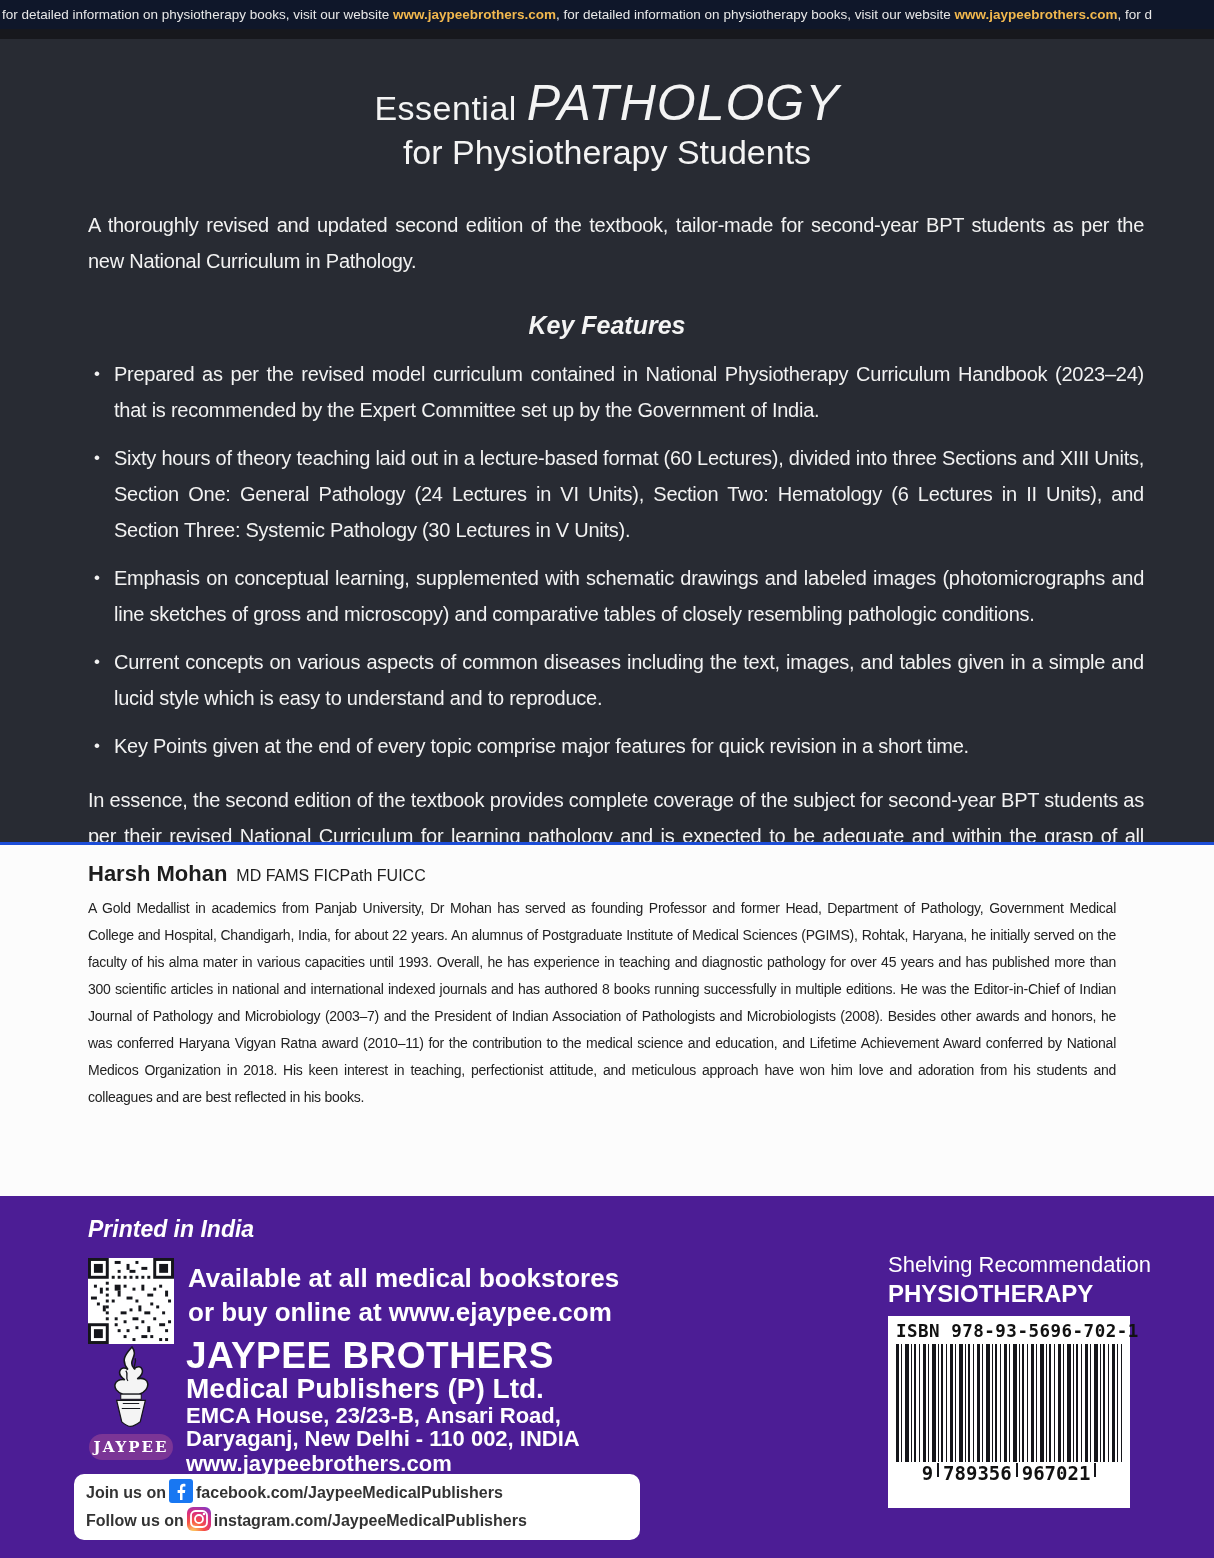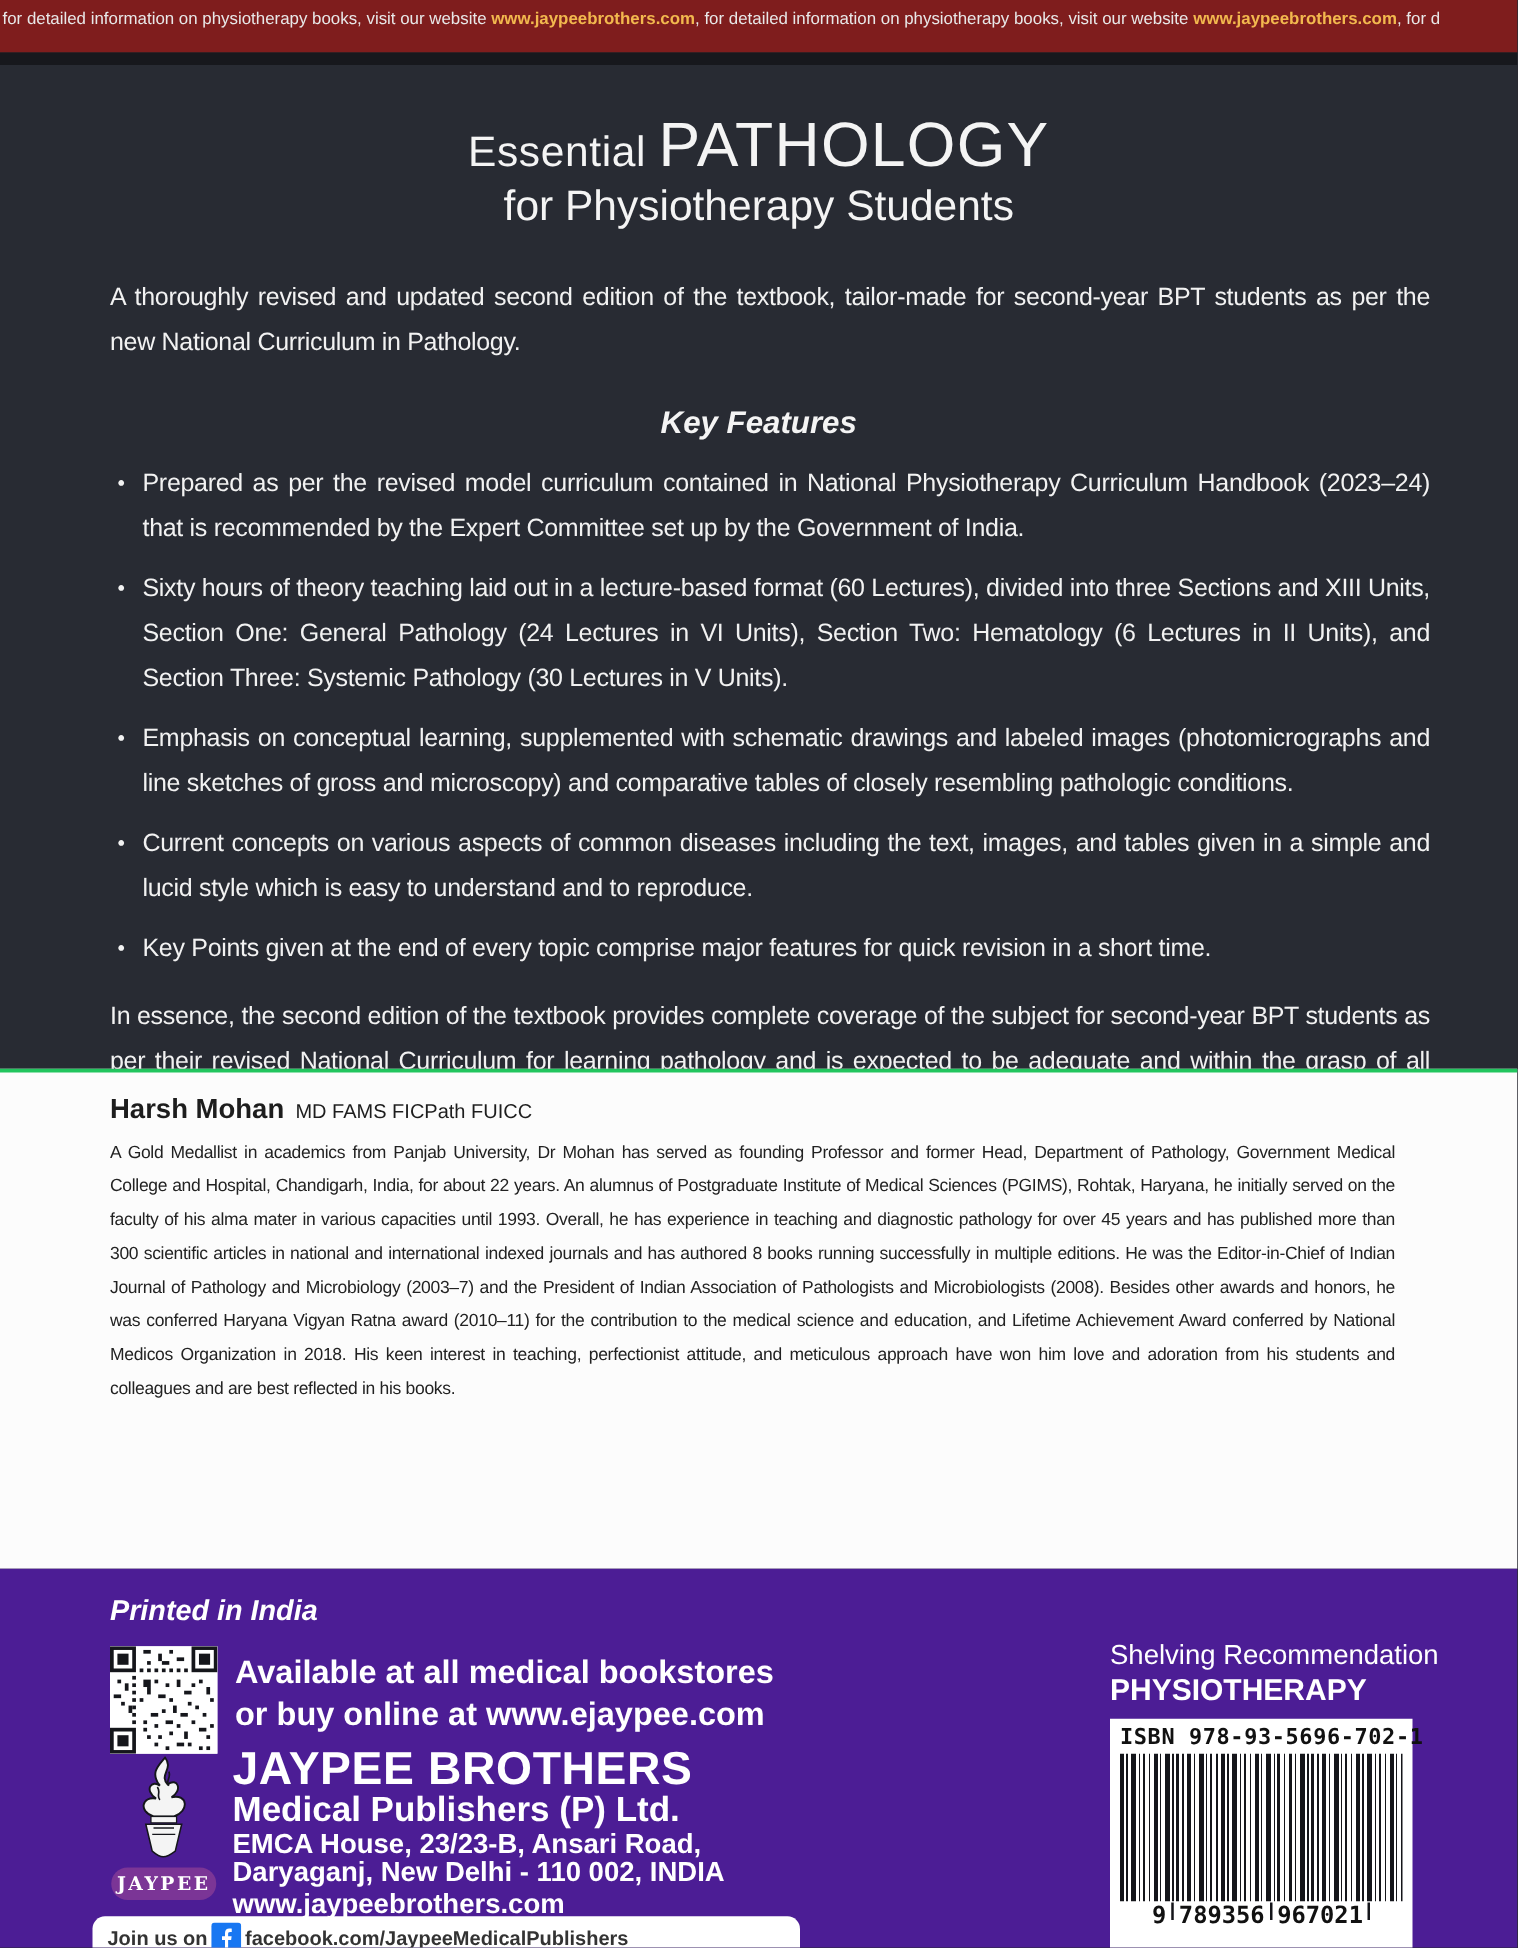--- a/index.html
+++ b/index.html
@@ -1,40 +1,40 @@
 <!DOCTYPE html>
 <html><head>
 <meta charset="utf-8">
 <style>
   * { margin:0; padding:0; box-sizing:border-box; }
   html,body { width:1214px; height:1558px; overflow:hidden; background:#282b33;
               font-family:"Liberation Sans", sans-serif; }
   
-  .top-banner { height:42px; background:#7f1d1d; color:#e8e8e8; font-size:13.5px;
+  .top-banner { height:29px; background:#0f172a; color:#e8e8e8; font-size:13.5px;
                 line-height:30px; white-space:nowrap; overflow:hidden; padding-left:2px; }
   .top-banner .lnk { color:#f2b84e; font-weight:bold; }
   .banner-edge { height:10px; background:#17181d; }
   
   .dark-top { height:803px; background:#282b33; color:#f4f4f4; overflow:hidden; }
   .title-block { text-align:center; margin-top:36px; line-height:1.12; }
   .title-regular { font-size:34px; font-weight:400; letter-spacing:.5px; }
-  .title-caps { font-size:50px; font-weight:400; letter-spacing:1px; }
+  .title-caps { font-size:50px; font-weight:400; letter-spacing:1px;font-style:italic; }
   .title-line2 { font-size:34px; font-weight:400; margin-top:2px; }
   .body-copy { font-size:20px; line-height:36px; letter-spacing:-0.25px;
                text-align:justify; color:#f2f2f2; }
   .intro { margin:36px 70px 0 88px; }
   .kf-heading { text-align:center; font-size:25px; font-weight:bold; font-style:italic;
                 margin-top:32px; }
   .kf-list { list-style:none; margin:16px 70px 0 88px; }
   .kf-list li { position:relative; padding-left:26px; margin-bottom:12px; }
   .kf-list li::before { content:"•"; position:absolute; left:6px; top:0; font-size:17px; }
   .closing { margin:18px 70px 0 88px; }
   
-  .author-band { height:400px; background:#fcfcfc; color:#1d1d1d; padding:16px 98px 0 88px;
-                 overflow:hidden; border-top:3px solid #22c55e; }
+  .author-band { height:354px; background:#fcfcfc; color:#1d1d1d; padding:16px 98px 0 88px;
+                 overflow:hidden; border-top:3px solid #1d4ed8; }
   .author-name { font-size:22px; font-weight:bold; }
   .author-cred { font-size:16px; font-weight:400; margin-left:9px; }
   .author-bio { font-size:14px; line-height:27px; letter-spacing:-0.25px;
                 text-align:justify; margin-top:8px; color:#222; }
   
   .dark-bottom { position:relative; height:372px; background:#4c1d95; color:#fff; }
   .printed { position:absolute; left:88px; top:20px; font-size:23px; font-style:italic;
              font-weight:600; }
   .qr { position:absolute; left:88px; top:62px; width:86px; height:86px; background:#fff; }
   .bookstore { position:absolute; left:188px; top:66px; font-size:26px; font-weight:bold;

